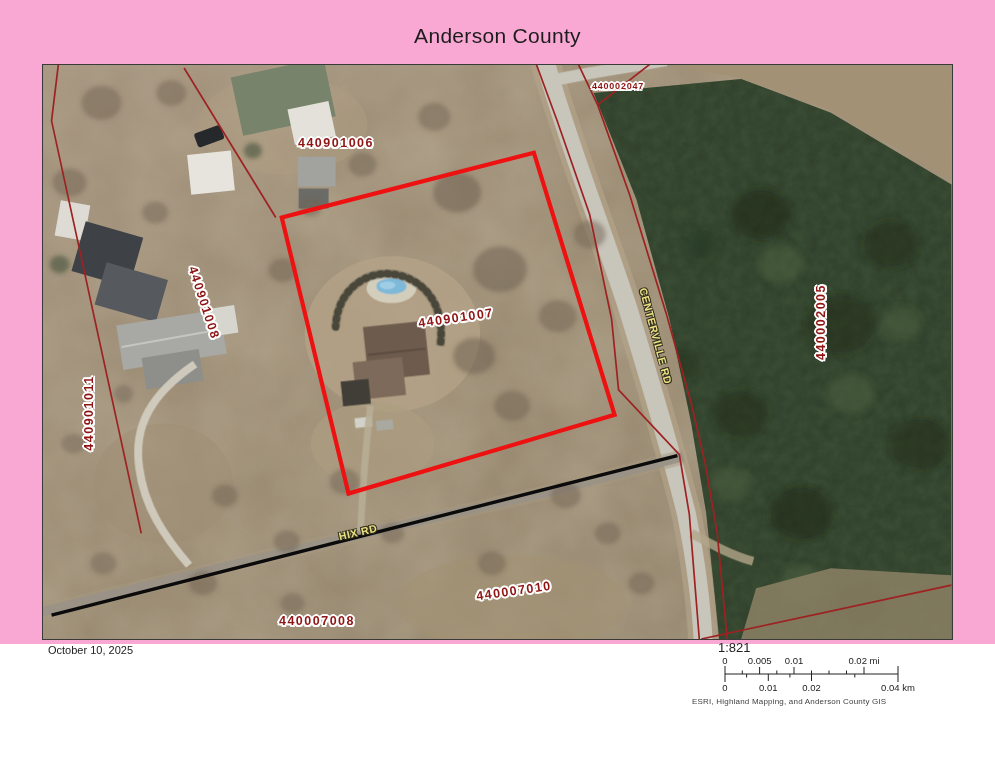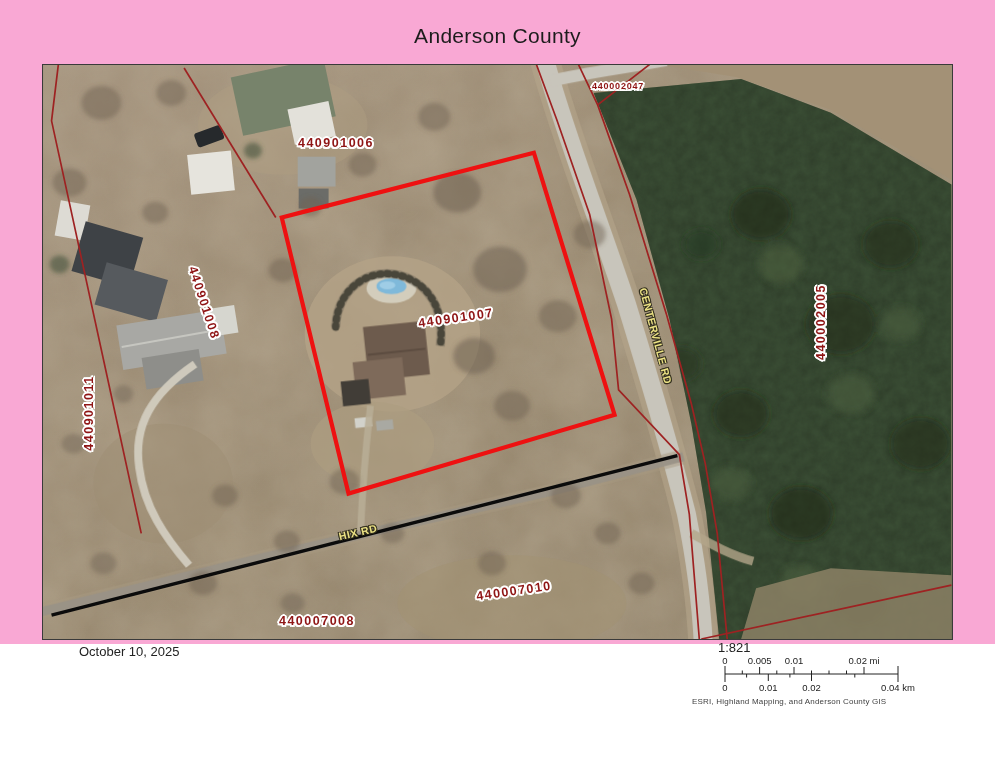--- a/index.html
+++ b/index.html
@@ -11,21 +11,21 @@
     border:1px solid #3a3a3a;overflow:hidden;background:#9a8b74;}
   .map-frame svg{position:absolute;left:0;top:0;}
   .plabel{position:absolute;transform:translate(-50%,-50%);white-space:nowrap;
     font-weight:bold;font-size:12.5px;color:#8f1515;letter-spacing:1.5px;
     text-shadow:-1.5px -1.5px 0 #fff,1.5px -1.5px 0 #fff,-1.5px 1.5px 0 #fff,1.5px 1.5px 0 #fff,
       0 -2px 0 #fff,0 2px 0 #fff,-2px 0 0 #fff,2px 0 0 #fff;}
   .plabel.small{font-size:9px;letter-spacing:0.8px;}
   .rlabel{position:absolute;transform:translate(-50%,-50%);white-space:nowrap;
     font-weight:bold;font-size:10.5px;color:#ece284;letter-spacing:0.6px;
     text-shadow:-1px -1px 0 #33301e,1px -1px 0 #33301e,-1px 1px 0 #33301e,1px 1px 0 #33301e;}
-  .date{position:absolute;left:48px;top:644px;font-size:13px;color:#222;margin-left:31px;}
+  .date{position:absolute;left:48px;top:644px;font-size:11px;color:#222;}
   .ratio{position:absolute;left:718px;top:640px;width:192px;
     font-size:13px;color:#222;}
   .scalebar{position:absolute;left:716px;top:656px;}
   .scalebar text{font-family:"Liberation Sans",sans-serif;font-size:9.5px;fill:#222;}
   .attribution{position:absolute;left:692px;top:697px;font-size:8px;color:#3f3f3f;
     letter-spacing:0.2px;}
 </style>
 </head>
 <body>
 

